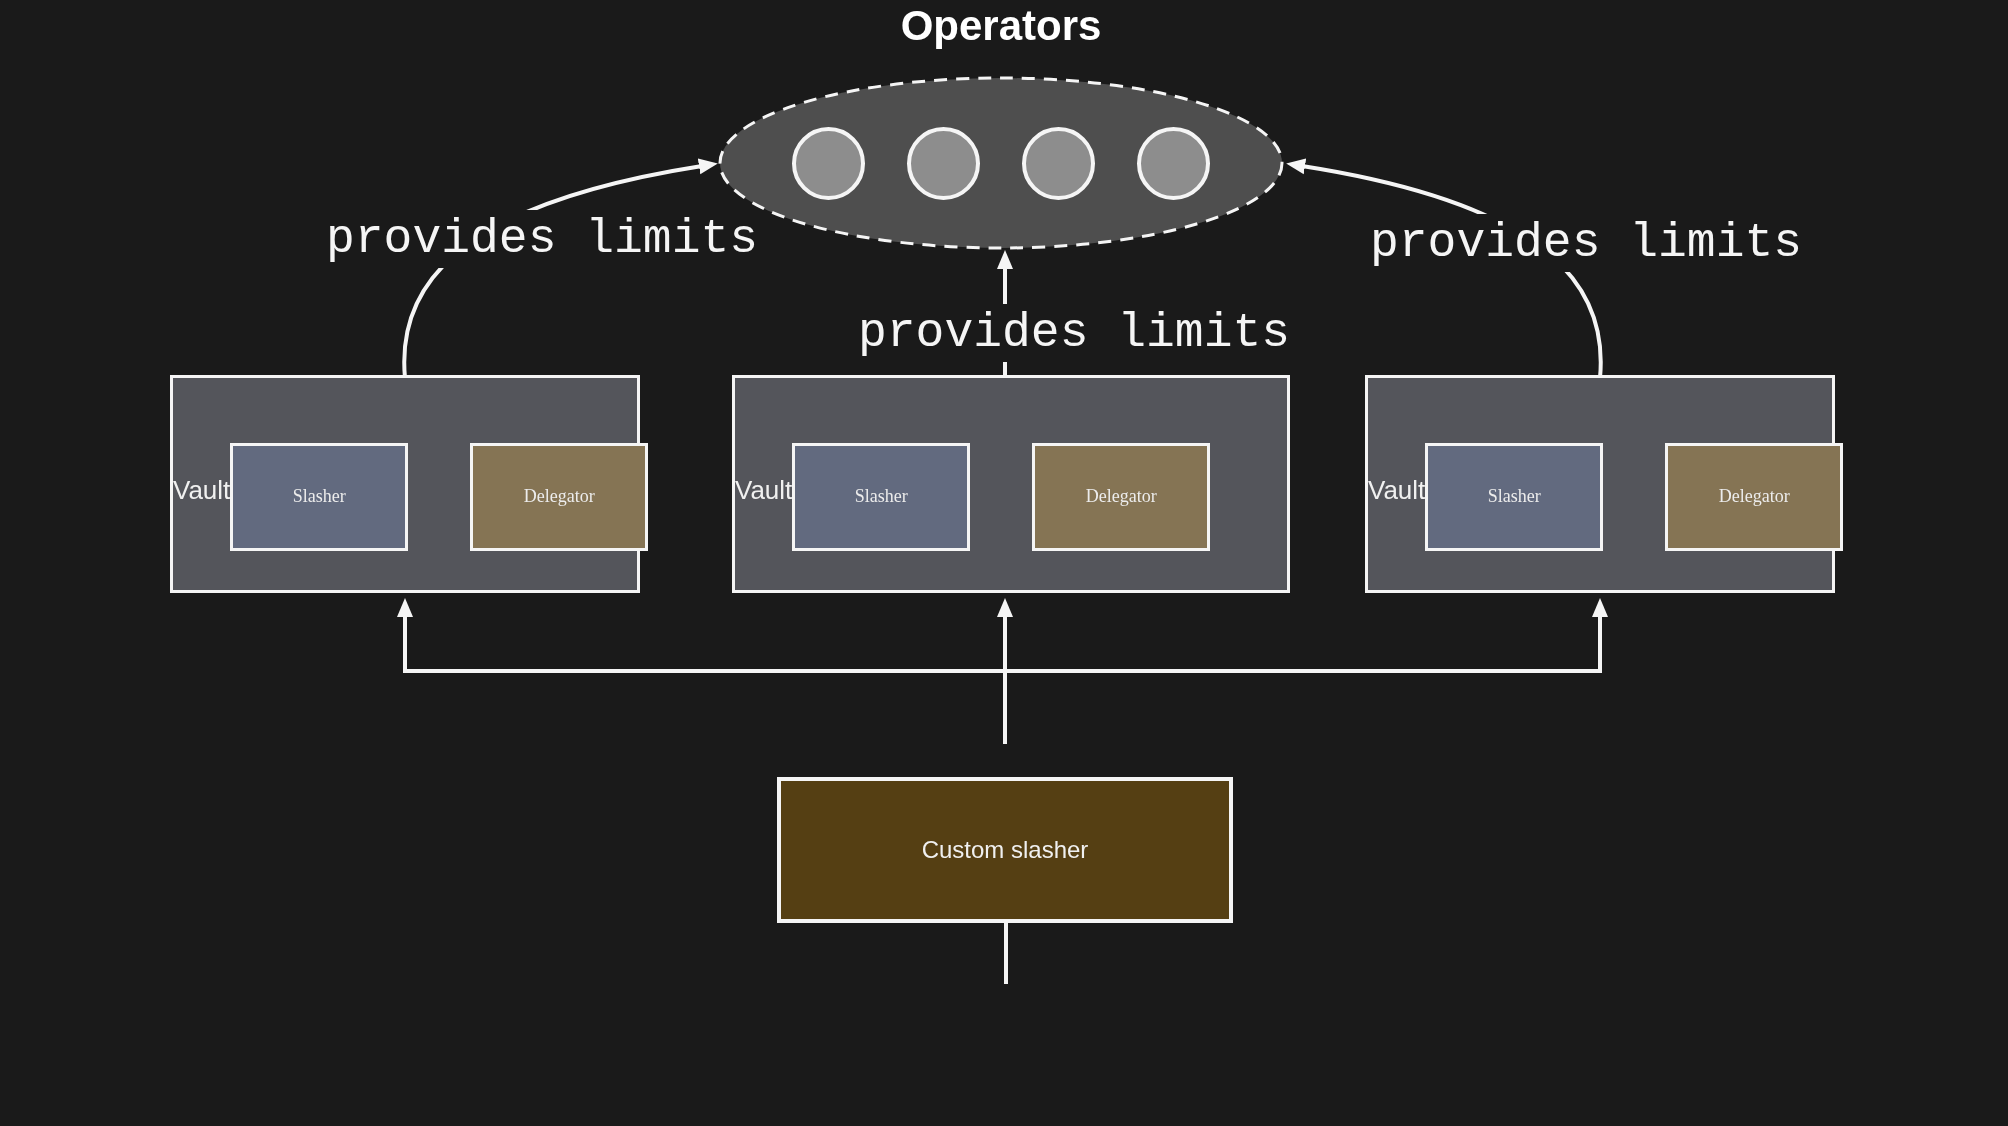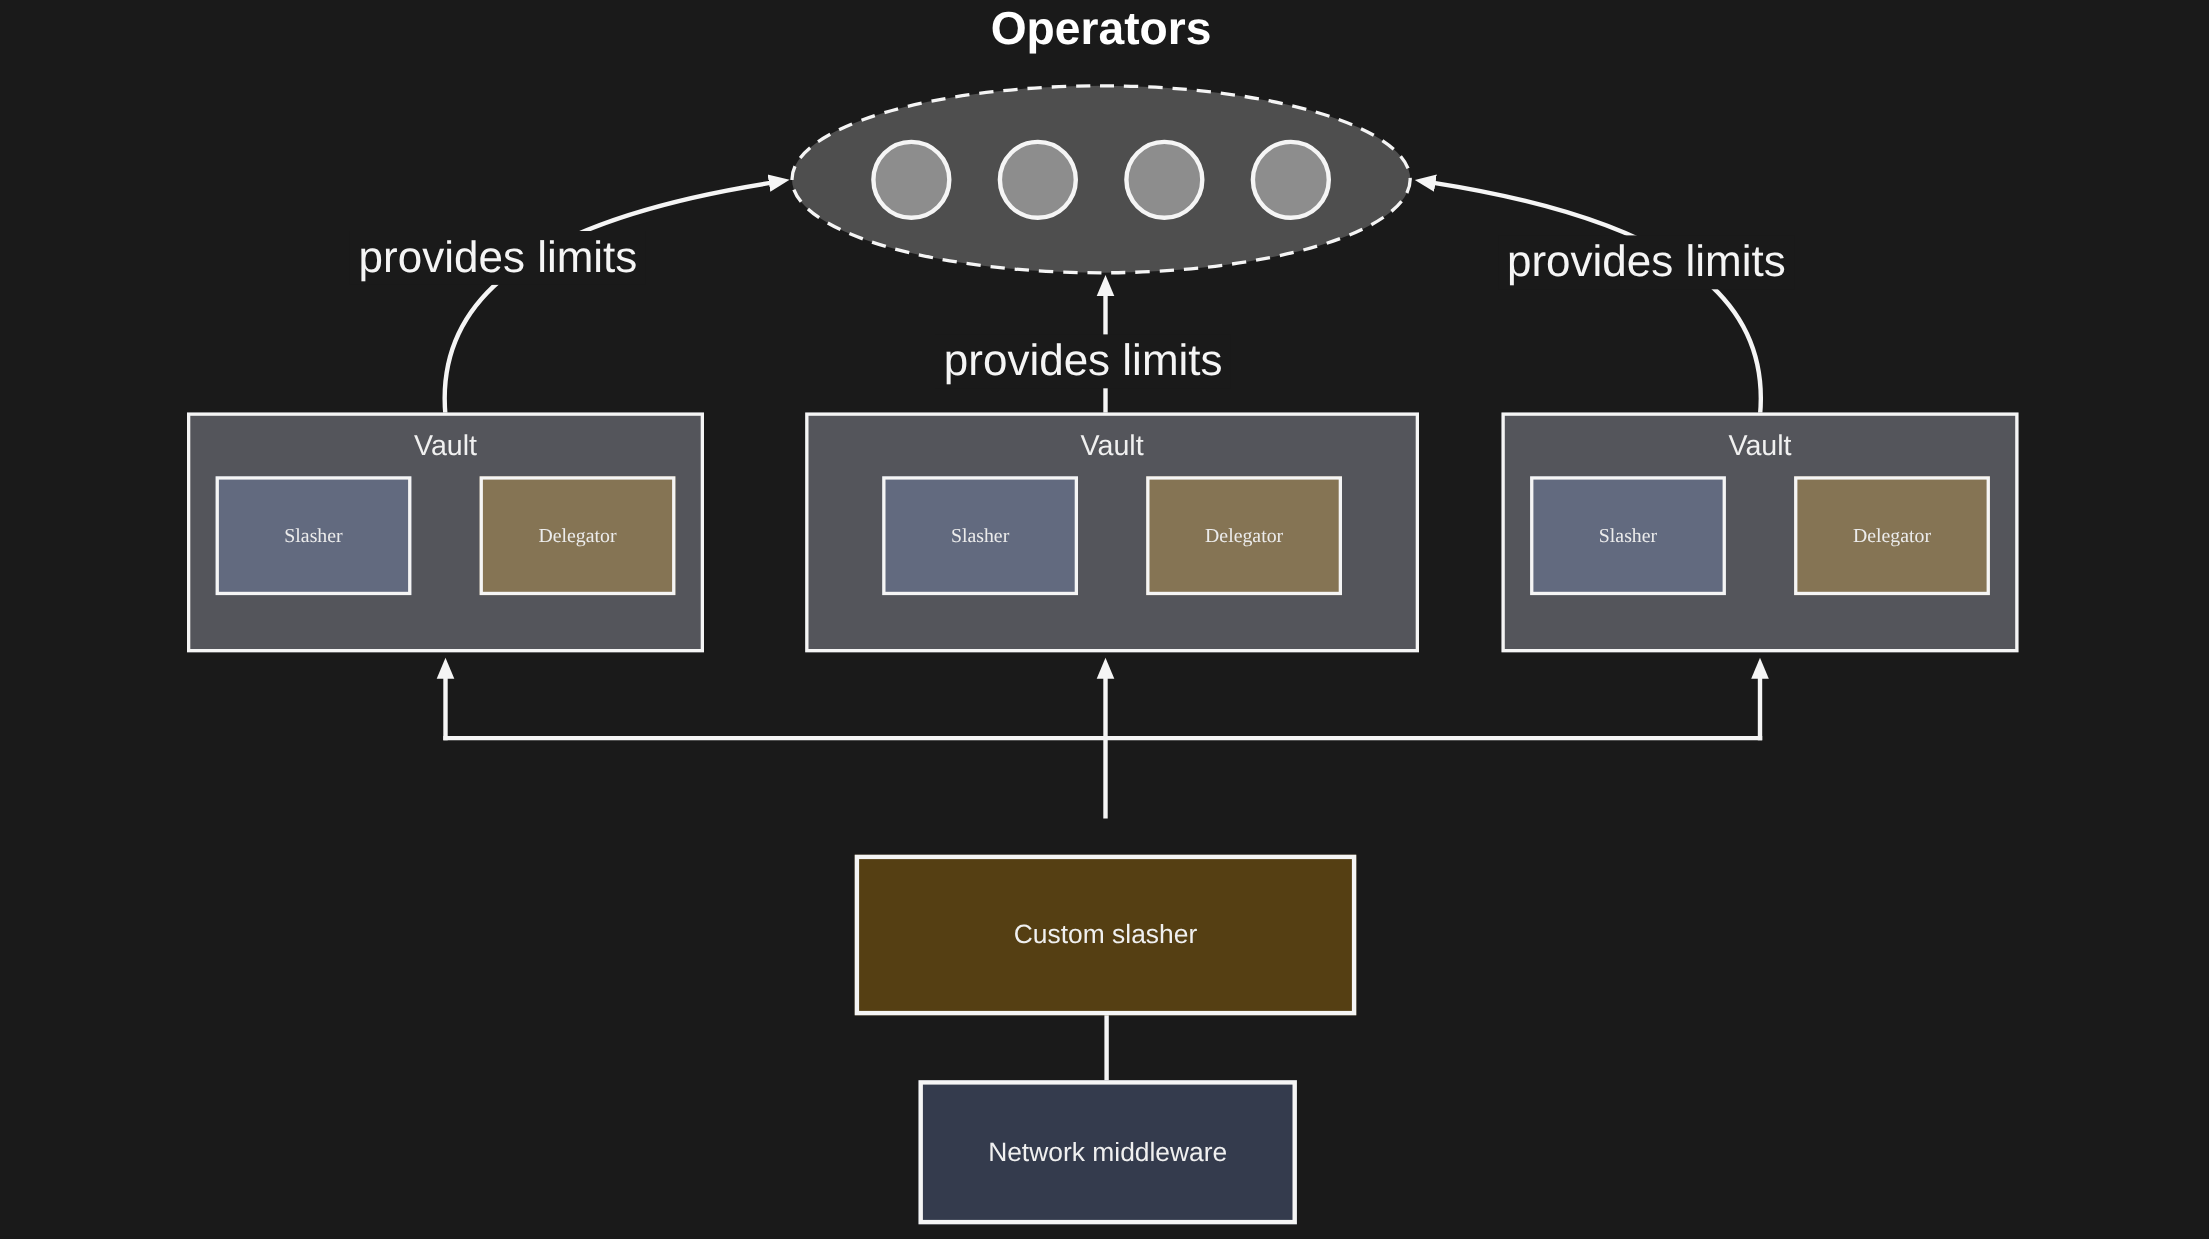--- a/index.html
+++ b/index.html
@@ -36,34 +36,35 @@
   .op-circles{
     position:absolute;left:717px;top:76px;width:568px;height:174px;
     display:flex;align-items:center;justify-content:center;gap:42px;
   }
   .op-circle{
     width:73px;height:73px;border-radius:50%;
     background:var(--circle-fill);border:4px solid var(--line);
   }
   .limits-label{
     position:absolute;
-    font-size:40px;color:var(--line);
+    font-size:48px;color:var(--line);
     background:var(--bg);
     padding:2px 8px;
     white-space:nowrap;
+    font-family:Liberation Mono, monospace;
   }
   .limits-left{left:318px;top:210px;}
   .limits-mid{left:850px;top:304px;}
   .limits-right{left:1362px;top:214px;}
 
   .vault{
     position:absolute;top:375px;height:218px;
     background:var(--vault-fill);
     border:3px solid var(--line);
-    display:flex;flex-direction:column;align-items:center;
+    display:flex;flex-direction:row;align-items:center;
     padding-top:12px;
   }
   .vault-left{left:170px;width:470px;}
   .vault-mid{left:732px;width:558px;}
   .vault-right{left:1365px;width:470px;}
   .vault-title{
     font-size:26px;color:#f0f0f0;line-height:30px;
   }
   .vault-row{
     margin-top:13px;
@@ -150,15 +151,14 @@
   <div class="vault vault-right">
     <div class="vault-title">Vault</div>
     <div class="vault-row">
       <div class="sub-box slasher">Slasher</div>
       <div class="sub-box delegator">Delegator</div>
     </div>
   </div>
 
   <div class="custom-slasher">Custom slasher</div>
 
-  <div class="network-middleware">Network middleware</div>
 
 </div>
 
 </body></html>

